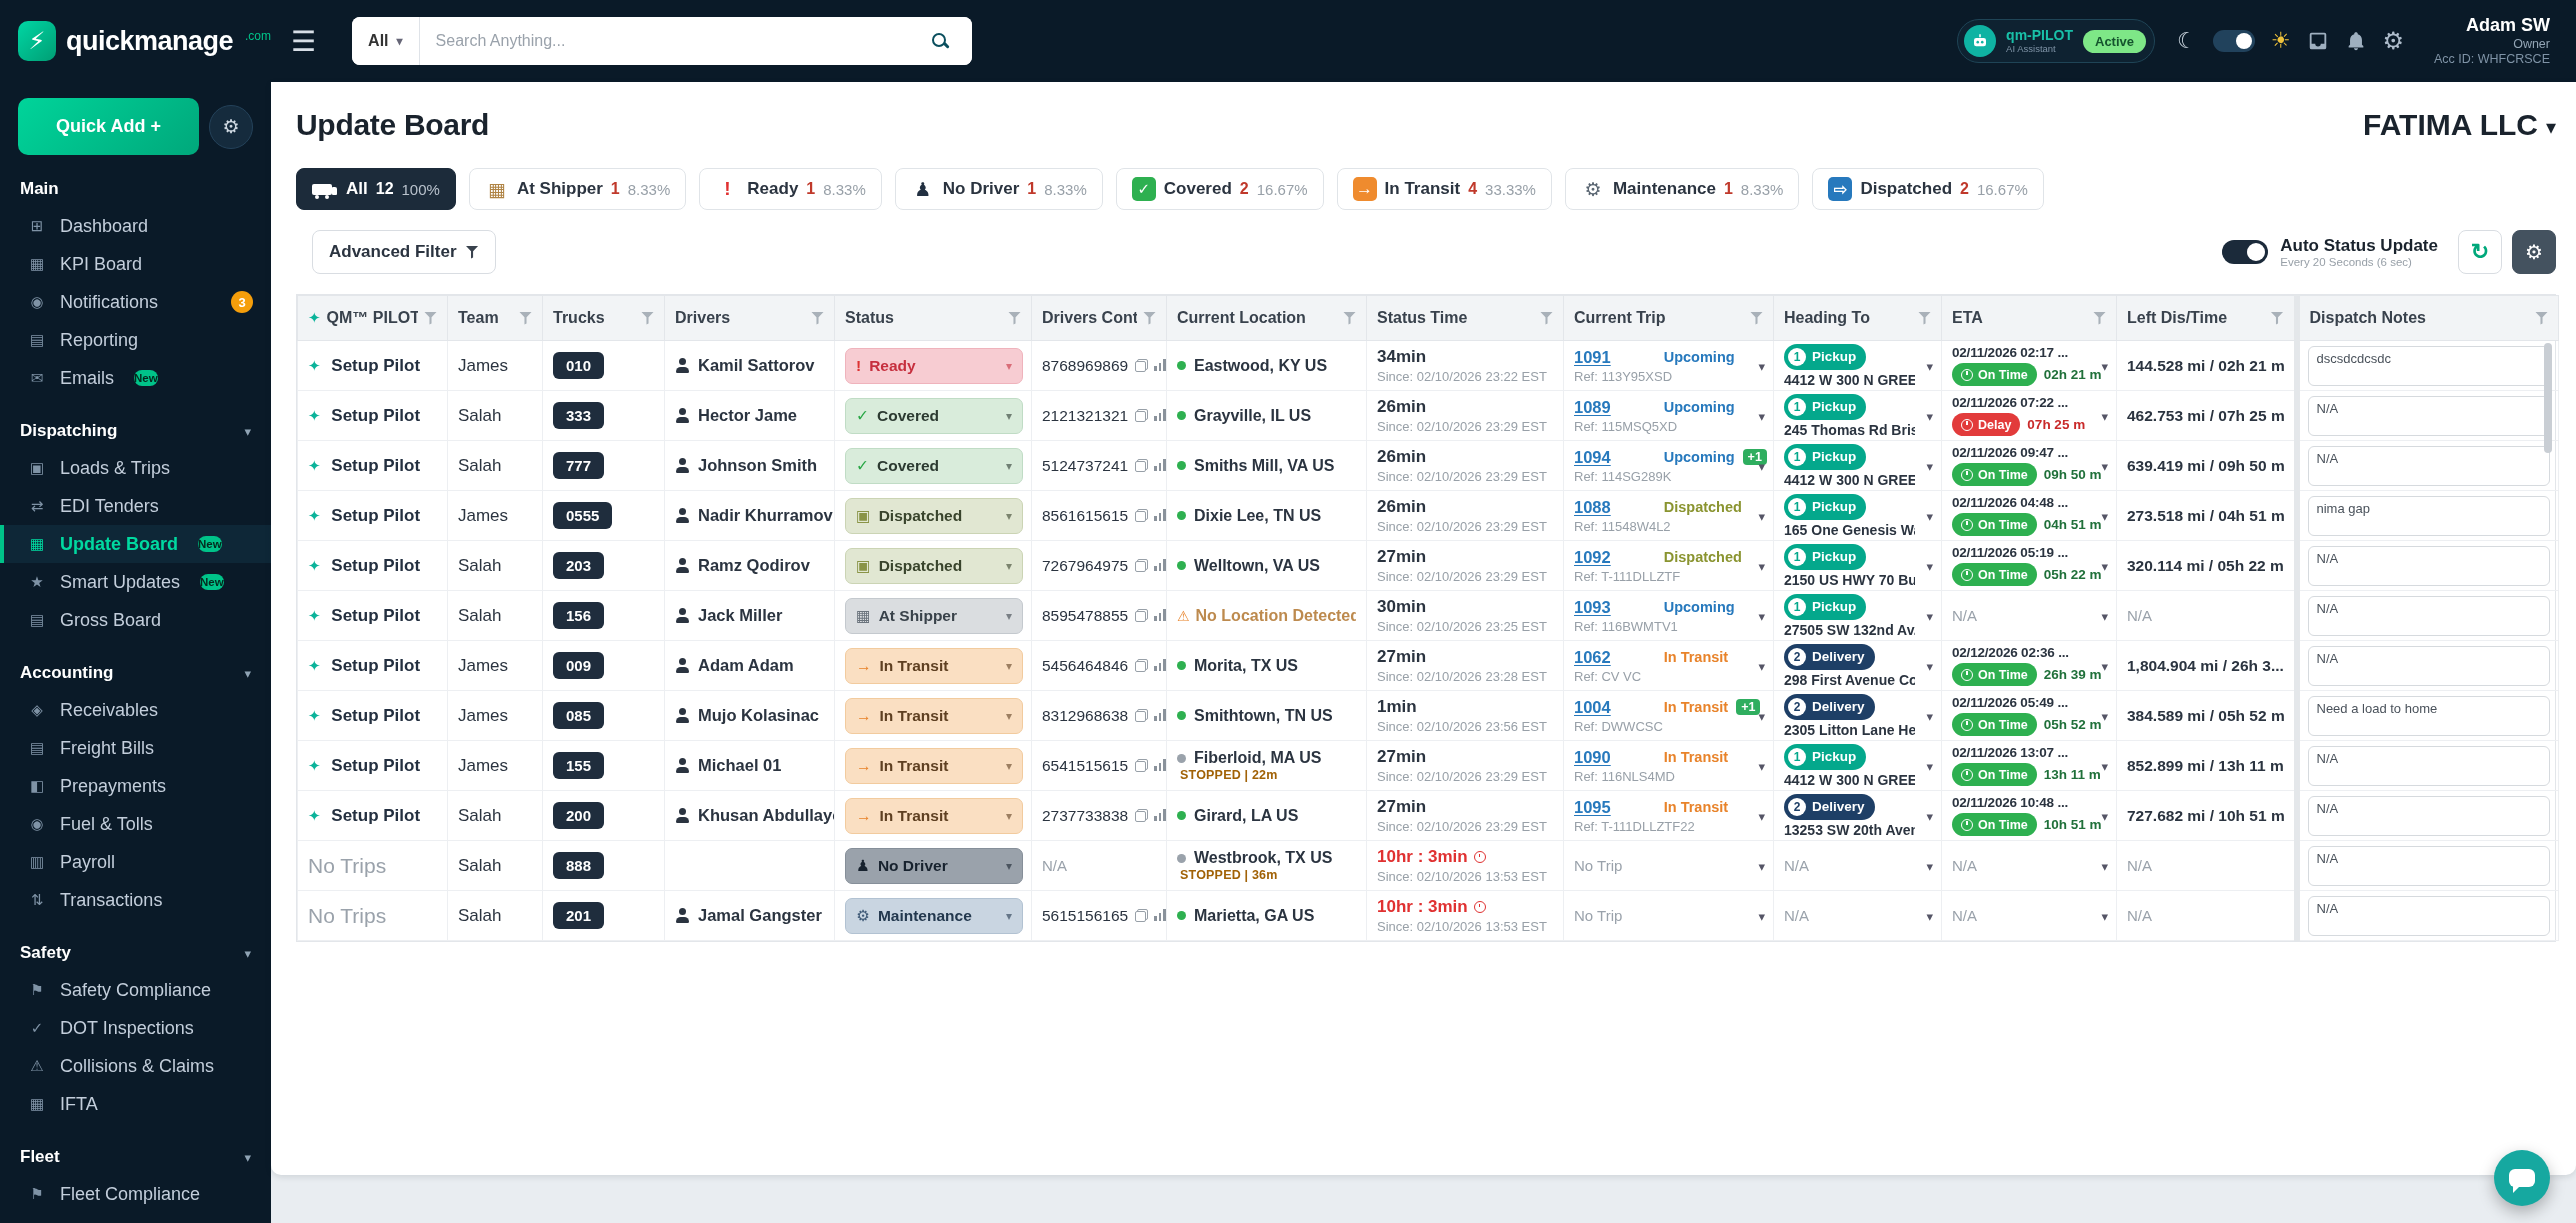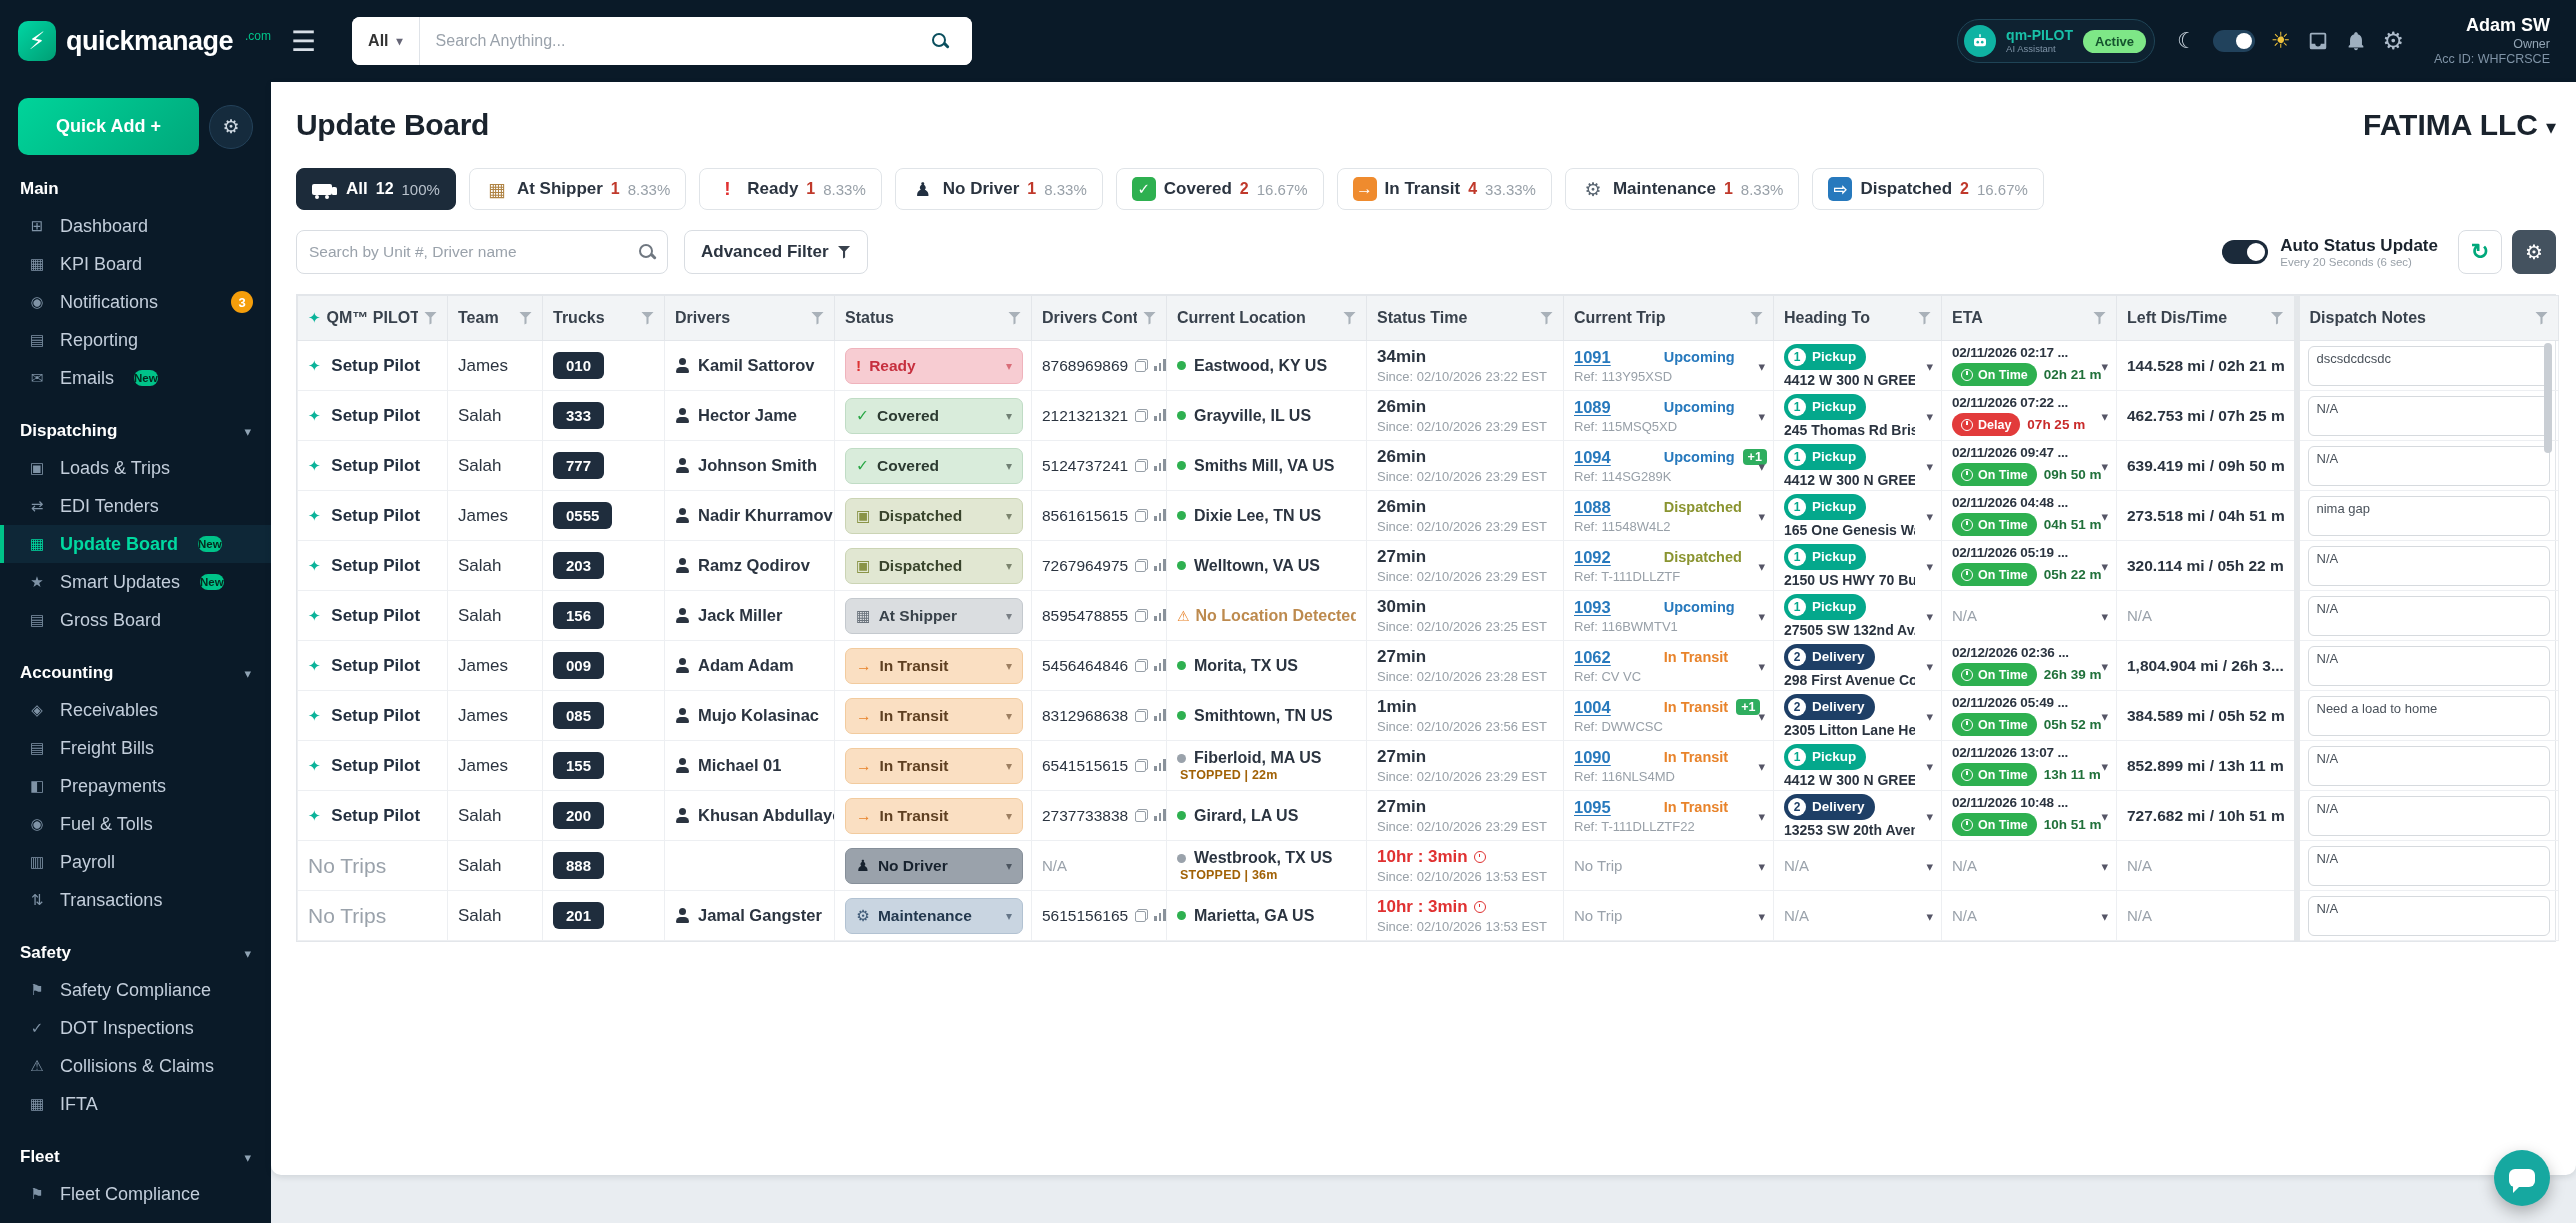--- a/index.html
+++ b/index.html
@@ -502,24 +502,20 @@
             <button class="tab" data-variant="dispatched">
 
               <span class="tab-glyph" data-variant="dispatched">⇨</span>
               <span class="tab-label">Dispatched</span>
               <span class="tab-count">2</span>
               <span class="tab-pct">16.67%</span>
             </button>
           </div>
 
         <div class="filter-row">
-          <div class="board-search">
-            <input placeholder="Search by Unit #, Driver name" style="">
-            <span class="mag"></span>
-          </div>
           <button class="adv-btn">
             <span>Advanced Filter</span>
             <span class="funnel dark"></span>
           </button>
           <div class="fr-spacer"></div>
           <div class="auto-status">
             <button class="toggle"></button>
             <span>
               <div class="as-label">Auto Status Update</div>
               <div class="as-sub">Every 20 Seconds (6 sec)</div>

